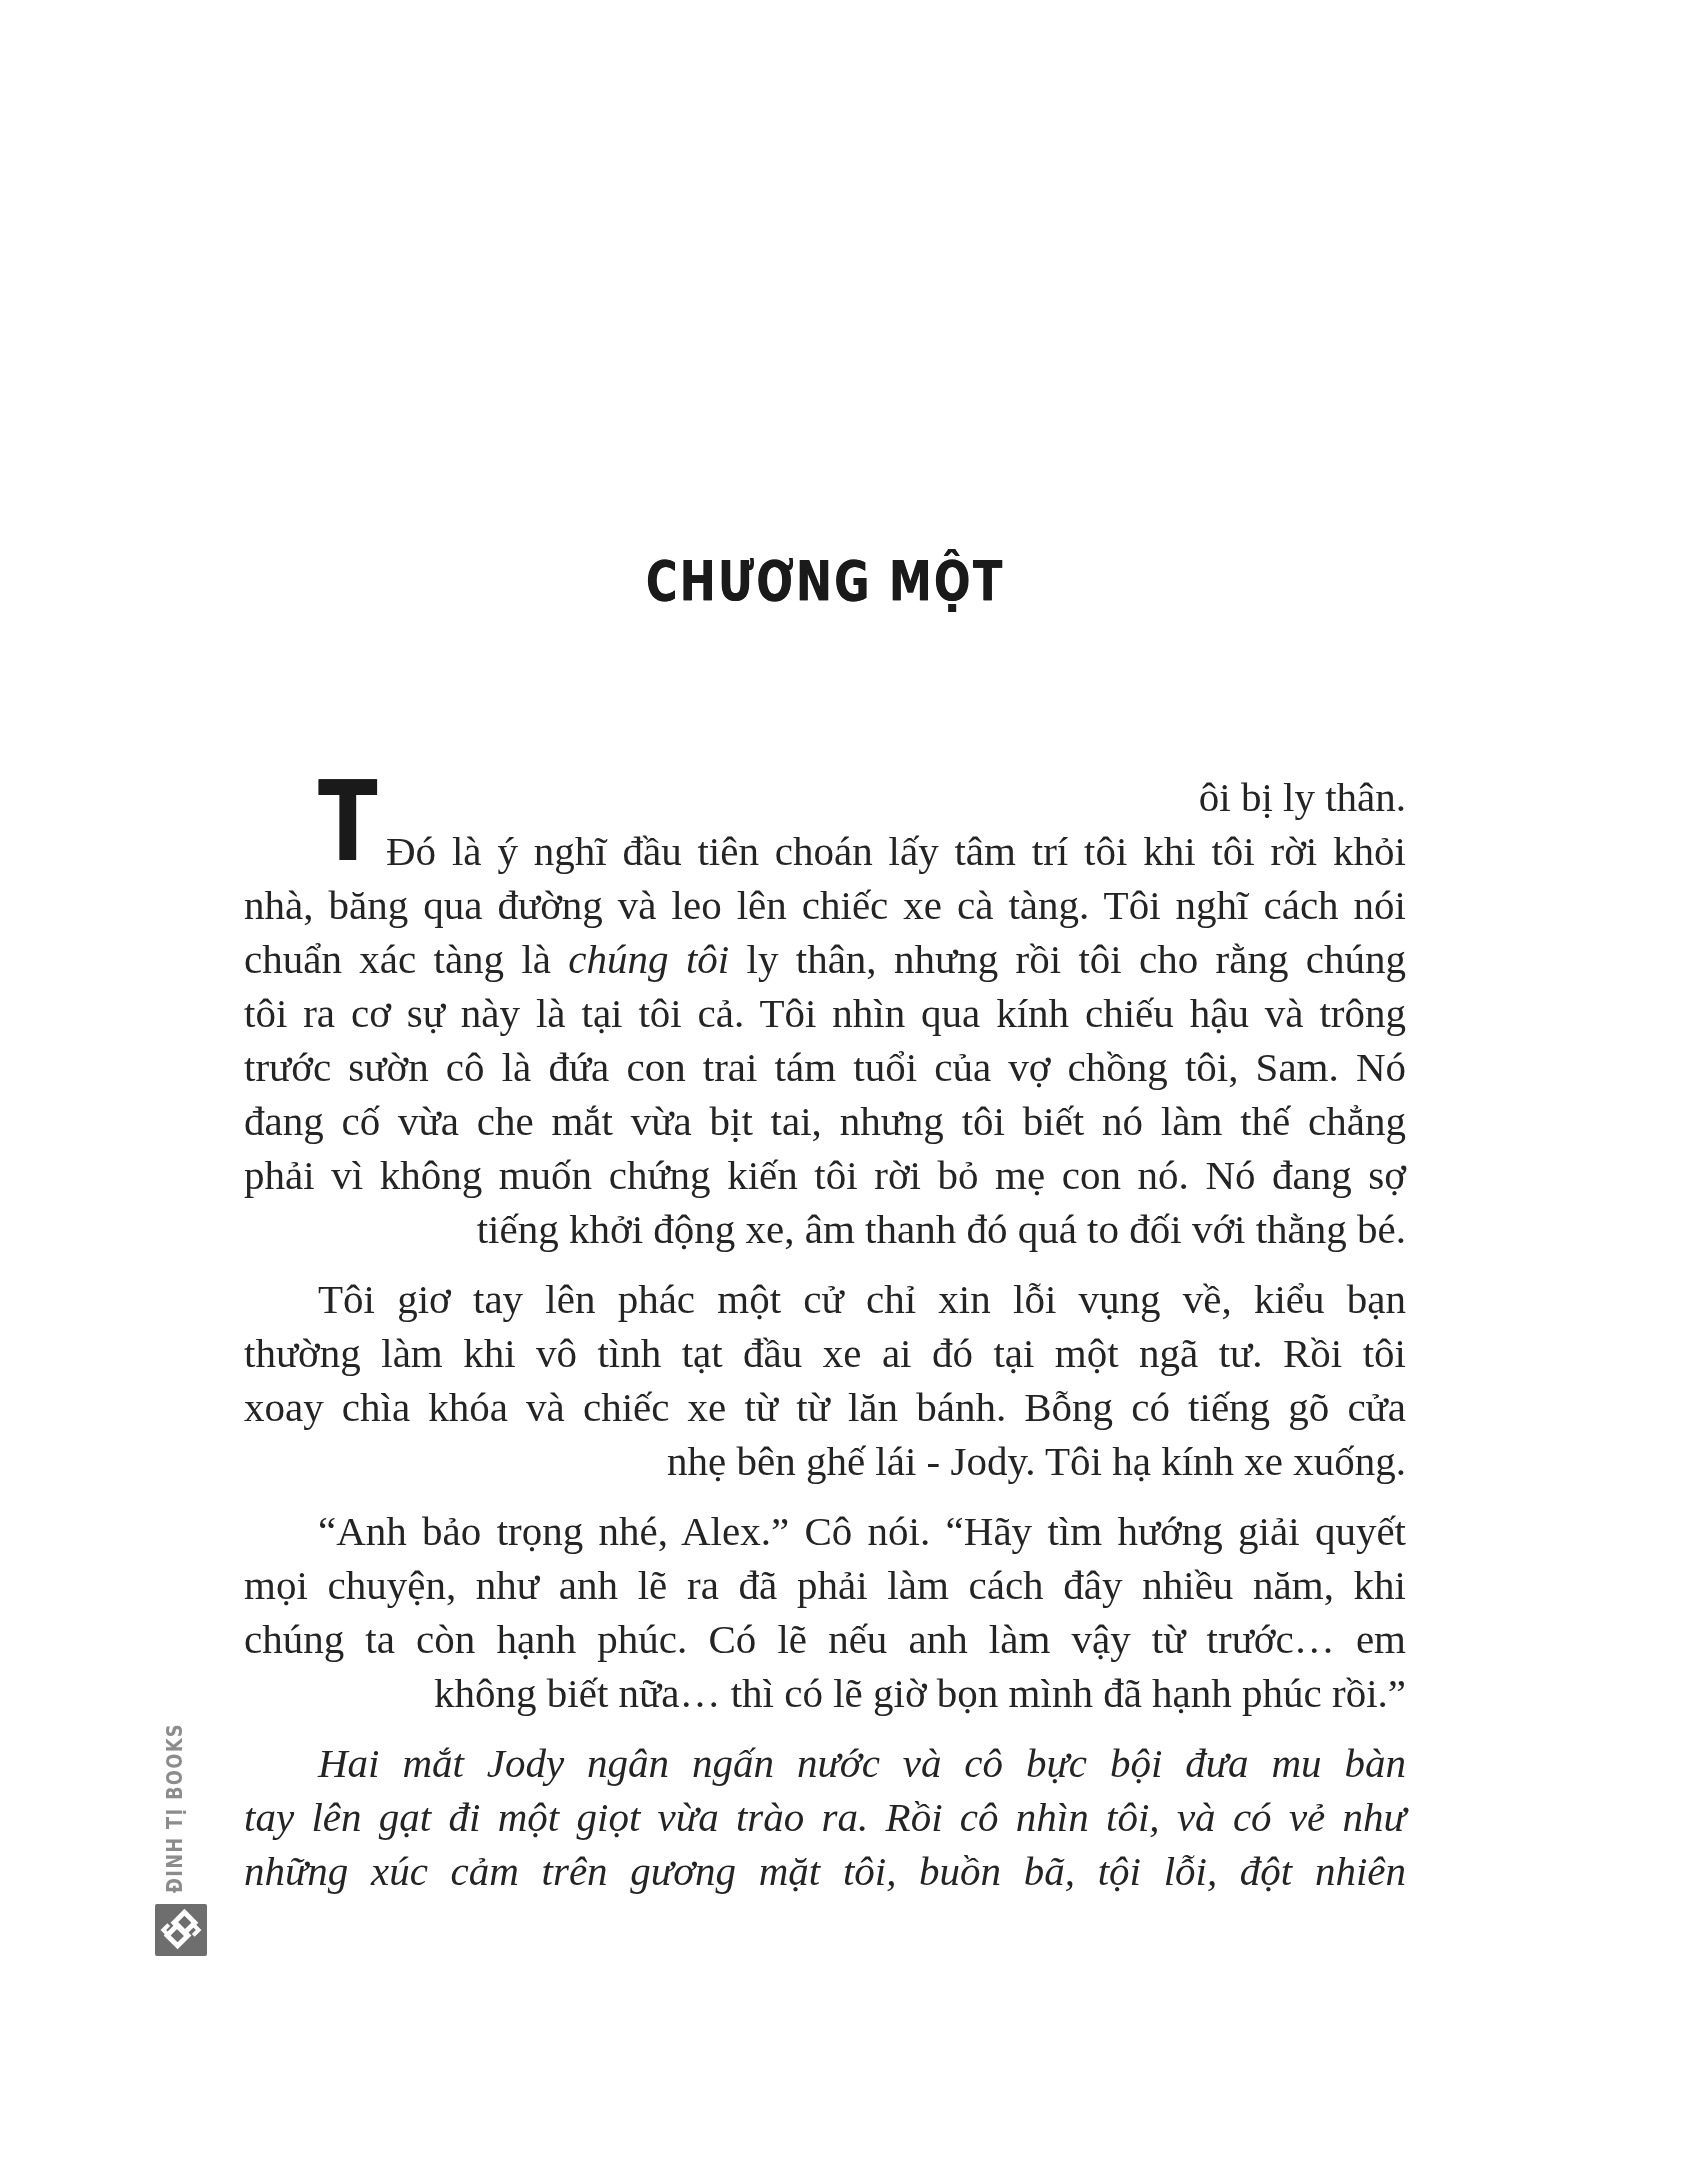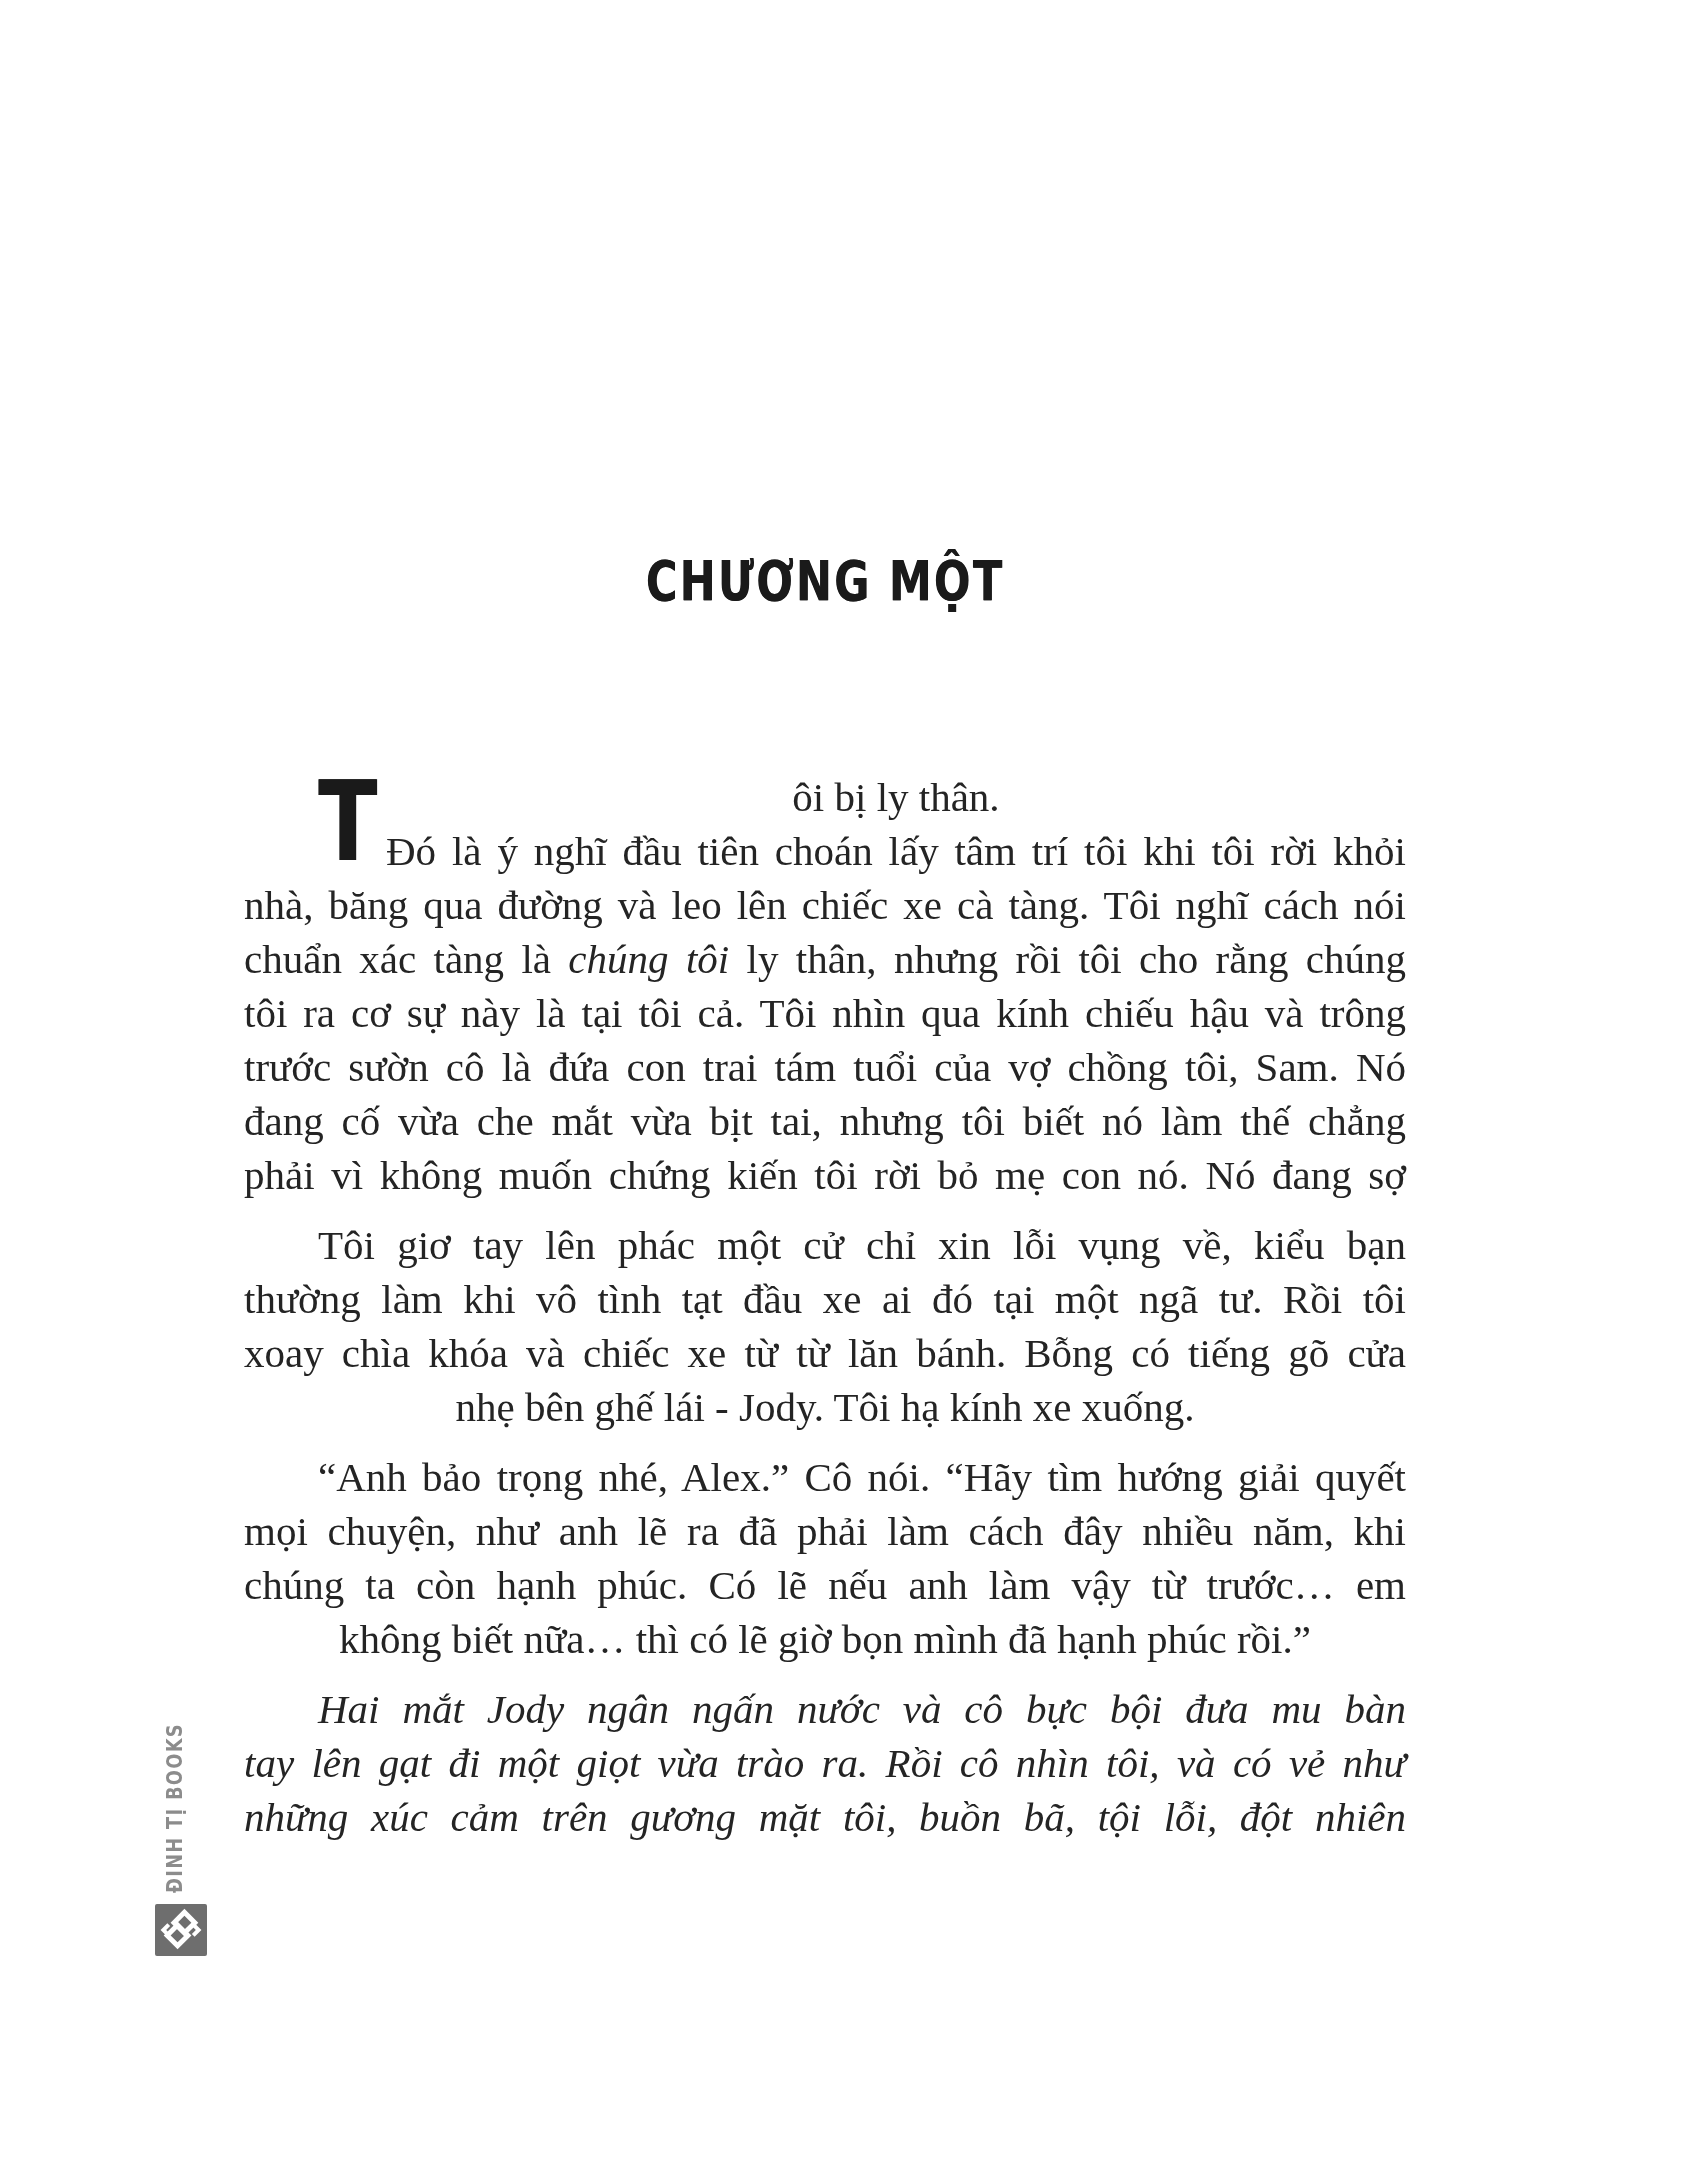--- a/index.html
+++ b/index.html
@@ -37,21 +37,21 @@
     position: absolute;
     left: 244px;
     top: 770px;
     width: 1162px;
     font-size: 41px;
     line-height: 54px;
     color: #242424;
   }
   .para { margin: 0 0 16px 0; }
   .para:last-child { margin-bottom: 0; font-style: italic; }
-  .line { text-align: center; }
+  .line { text-align: right; }
   .line.j {
     text-align: justify;
     text-align-last: justify;
   }
   .line.ind { text-indent: 74px; }
   .line em { font-style: italic; }
   
   .dropcap {
     float: left;
     width: 53px;
@@ -99,20 +99,21 @@
       <div class="para">
         <span class="dropcap">T</span>
         <div class="line"><span>ôi bị ly thân.</span></div>
         <div class="line j"><span>Đó là ý nghĩ đầu tiên choán lấy tâm trí tôi khi tôi rời khỏi</span></div>
         <div class="line j"><span>nhà, băng qua đường và leo lên chiếc xe cà tàng. Tôi nghĩ cách nói</span></div>
         <div class="line j"><span>chuẩn xác tàng là </span><em>chúng tôi</em><span> ly thân, nhưng rồi tôi cho rằng chúng</span></div>
         <div class="line j"><span>tôi ra cơ sự này là tại tôi cả. Tôi nhìn qua kính chiếu hậu và trông</span></div>
         <div class="line j"><span>trước sườn cô là đứa con trai tám tuổi của vợ chồng tôi, Sam. Nó</span></div>
         <div class="line j"><span>đang cố vừa che mắt vừa bịt tai, nhưng tôi biết nó làm thế chẳng</span></div>
         <div class="line j"><span>phải vì không muốn chứng kiến tôi rời bỏ mẹ con nó. Nó đang sợ</span></div>
+        <div class="line"><span>tiếng khởi động xe, âm thanh đó quá to đối với thằng bé.</span></div>
       </div>
       <div class="para">
         <div class="line j ind"><span>Tôi giơ tay lên phác một cử chỉ xin lỗi vụng về, kiểu bạn</span></div>
         <div class="line j"><span>thường làm khi vô tình tạt đầu xe ai đó tại một ngã tư. Rồi tôi</span></div>
         <div class="line j"><span>xoay chìa khóa và chiếc xe từ từ lăn bánh. Bỗng có tiếng gõ cửa</span></div>
         <div class="line"><span>nhẹ bên ghế lái - Jody. Tôi hạ kính xe xuống.</span></div>
       </div>
       <div class="para">
         <div class="line j ind"><span>“Anh bảo trọng nhé, Alex.” Cô nói. “Hãy tìm hướng giải quyết</span></div>
         <div class="line j"><span>mọi chuyện, như anh lẽ ra đã phải làm cách đây nhiều năm, khi</span></div>

